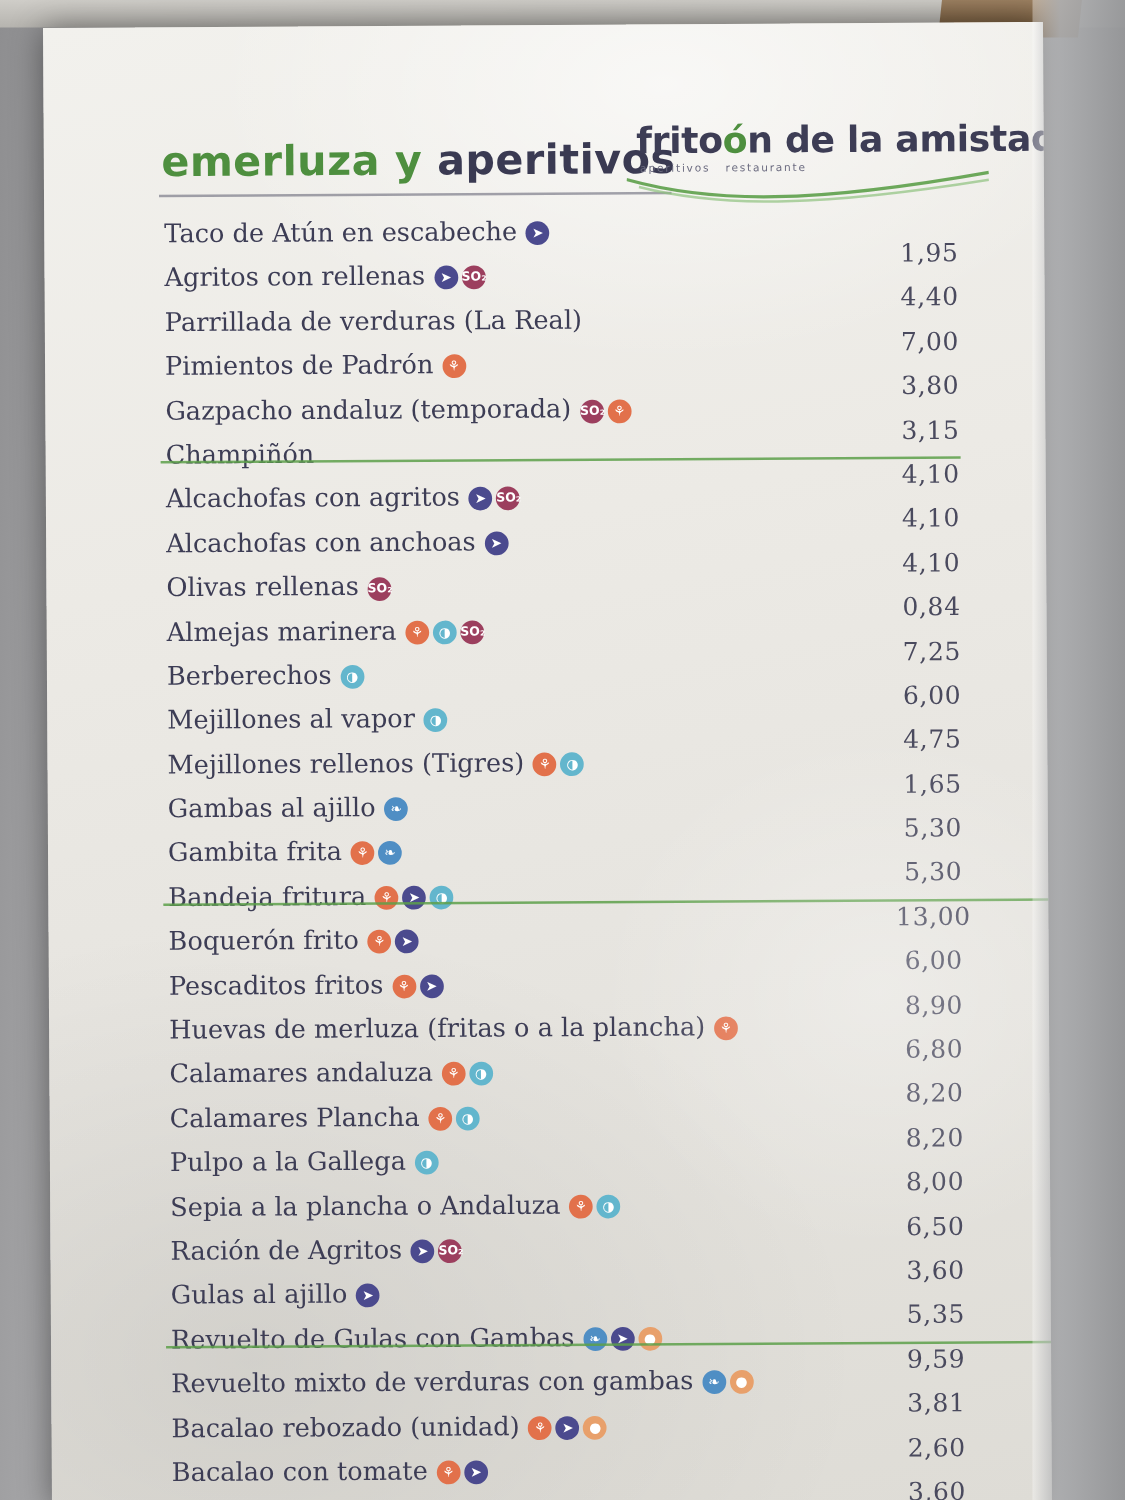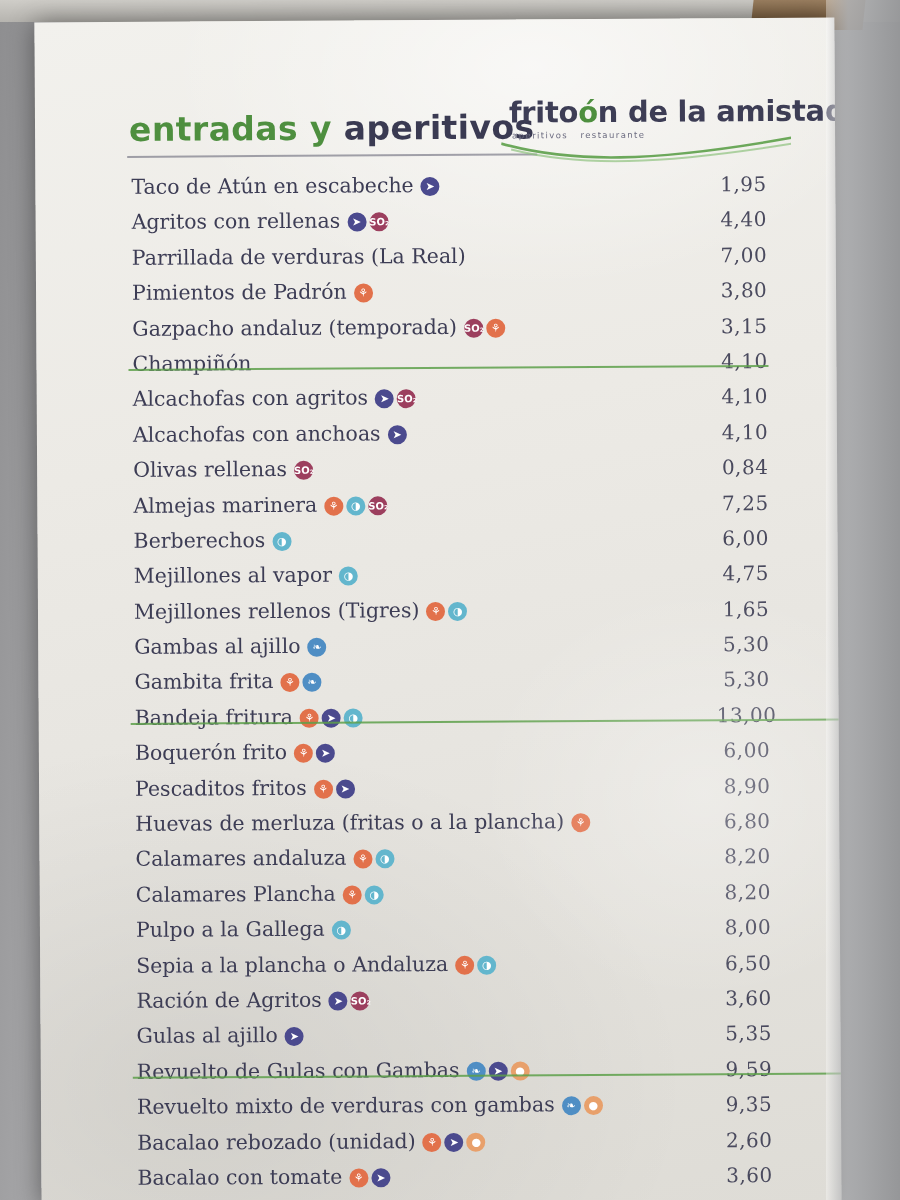--- a/index.html
+++ b/index.html
@@ -169,21 +169,21 @@
   .a-gluten  { background: #e2714b; }
   .a-fish    { background: #4b4a8e; }
   .a-mollusc { background: #63b6cd; }
   .a-crust   { background: #4f8ec4; }
   .a-sulph   { background: #9c3f5e; font-size: 10px; line-height: 19px; }
   .a-egg     { background: #e8a06b; }
 
   .item-price {
     position: absolute;
     right: 8px;
-    top: 2px;
+    top: 20px;
     width: 96px;
     text-align: center;
     font-size: 20px;
     color: #4a4a5e;
     letter-spacing: .5px;
   }
 
   .divider {
     position: absolute;
     left: 40px;
@@ -208,21 +208,21 @@
 <div id="top-strip"></div>
 <div id="wood-corner"></div>
 
 <div id="menu-sheet">
   <div id="sheet-sheen"></div>
 
   <div id="content">
 
     <div class="header-row">
       <div id="section-title">
-        <span class="accent">e</span><span class="accent">ntradas</span>
+        <span class="accent">e</span><span class="accent">merluza</span>
         <span class="accent">y</span>
         <span>aperitivos</span>
       </div>
       <div id="title-underline"></div>
 
       <div id="brand">
         <div id="brand-main"><span>frito</span><span class="green">ó</span><span>n de la amistad</span></div>
         <div id="brand-sub"><span>aperitivos</span>&nbsp;&nbsp;&nbsp;<span>restaurante</span></div>
       </div>
       <div id="brand-swoosh">
@@ -401,21 +401,21 @@
               <span class="aller a-fish">➤</span>
               <span class="aller a-egg">●</span>
             </span></div>
           <div class="item-price">9,59</div>
         </div>
         <div class="item-row">
           <div class="item-name">Revuelto mixto de verduras con gambas<span class="allergens">
               <span class="aller a-crust">❧</span>
               <span class="aller a-egg">●</span>
             </span></div>
-          <div class="item-price">9,35</div>
+          <div class="item-price">3,81</div>
         </div>
         <div class="item-row">
           <div class="item-name">Bacalao rebozado (unidad)<span class="allergens">
               <span class="aller a-gluten">⚘</span>
               <span class="aller a-fish">➤</span>
               <span class="aller a-egg">●</span>
             </span></div>
           <div class="item-price">2,60</div>
         </div>
         <div class="item-row">

